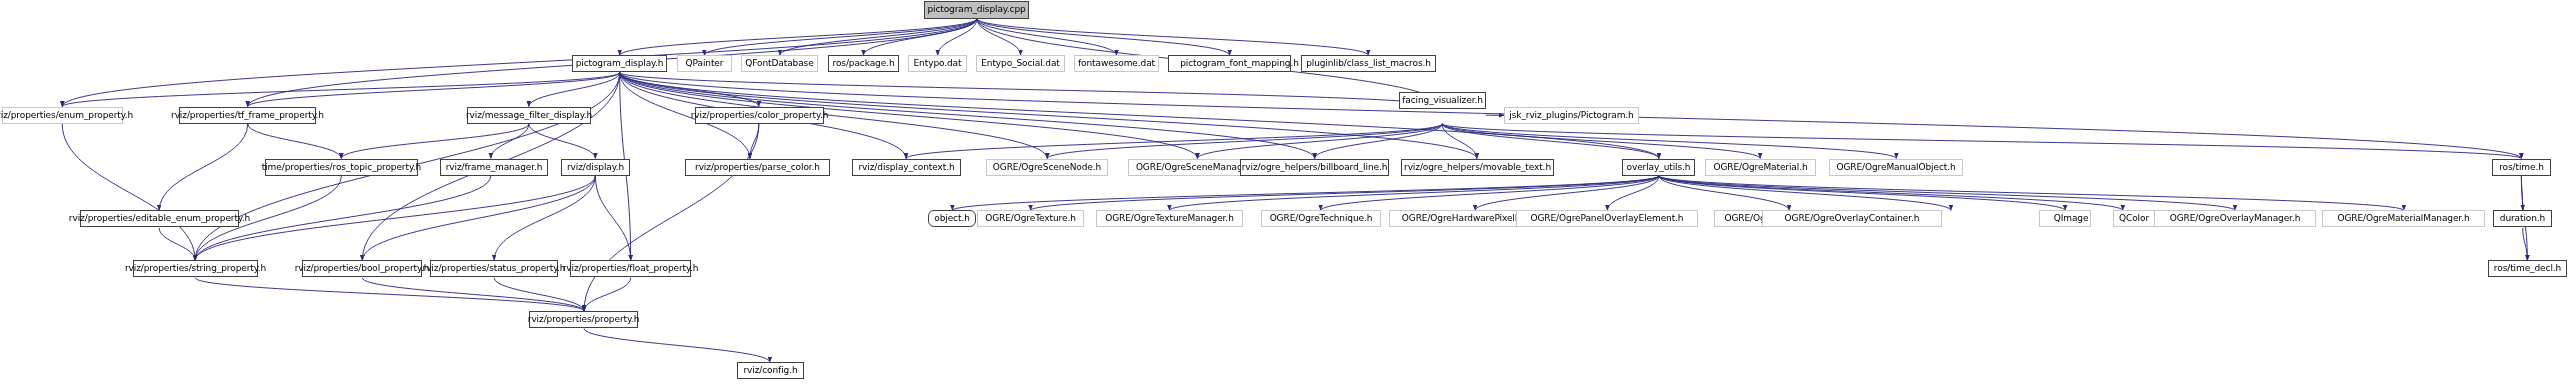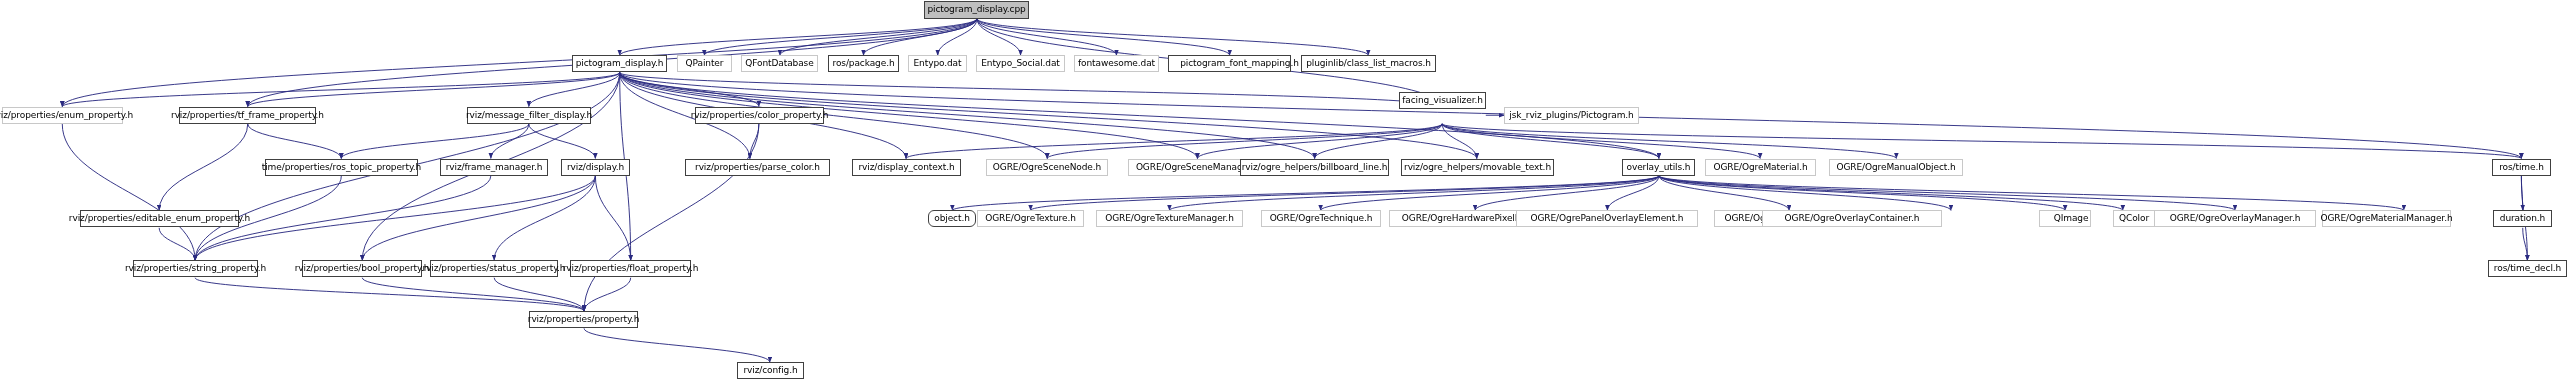--- a/index.html
+++ b/index.html
@@ -253,21 +253,21 @@
       </div>
       <div class="node " style="left: 2039px; top: 210px; width: 52px; padding-left: 12px;">
         <span>QImage</span>
       </div>
       <div class="node " style="left: 2098px; top: 210px; width: 42px; margin-left: 15px;">
         <span>QColor</span>
       </div>
       <div class="node " style="left: 2154px; top: 210px; width: 162px;">
         <span>OGRE/OgreOverlayManager.h</span>
       </div>
-      <div class="node " style="left: 2322px; top: 210px; width: 129px;">
+      <div class="node " style="left: 2322px; top: 210px; width: 163px;">
         <span>OGRE/OgreMaterialManager.h</span>
       </div>
       <div class="node local" style="left: 2493px; top: 210px; width: 59px;">
         <span>duration.h</span>
       </div>
       <div class="node local" style="left: 80px; top: 210px; width: 159px;">
         <span>rviz/properties/editable_enum_property.h</span>
       </div>
       <div class="node local" style="left: 133px; top: 260px; width: 125px;">
         <span>rviz/properties/string_property.h</span>

